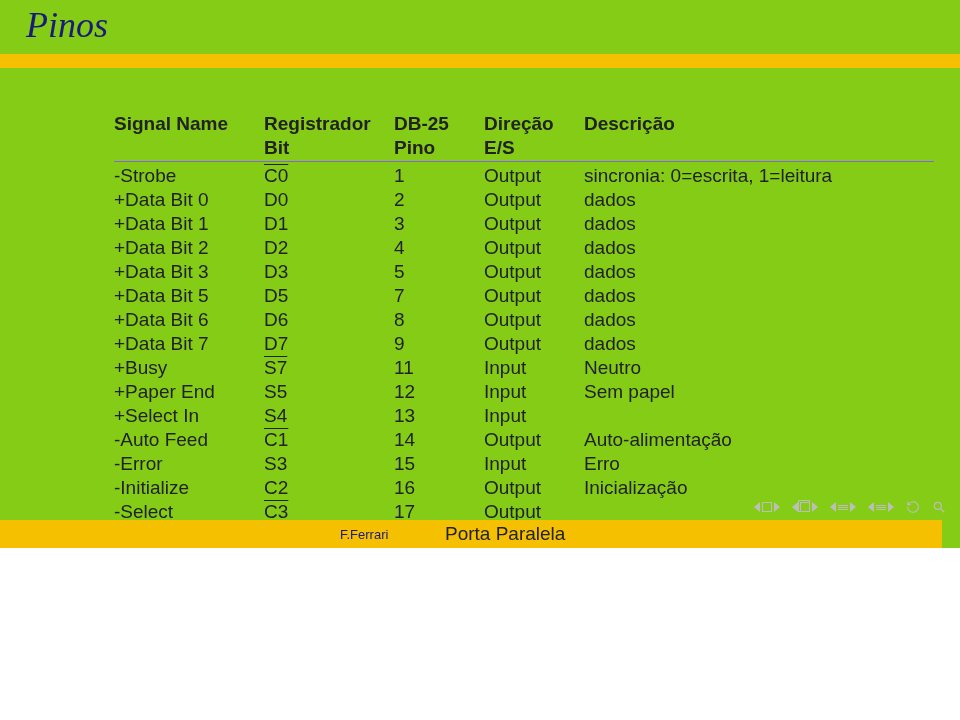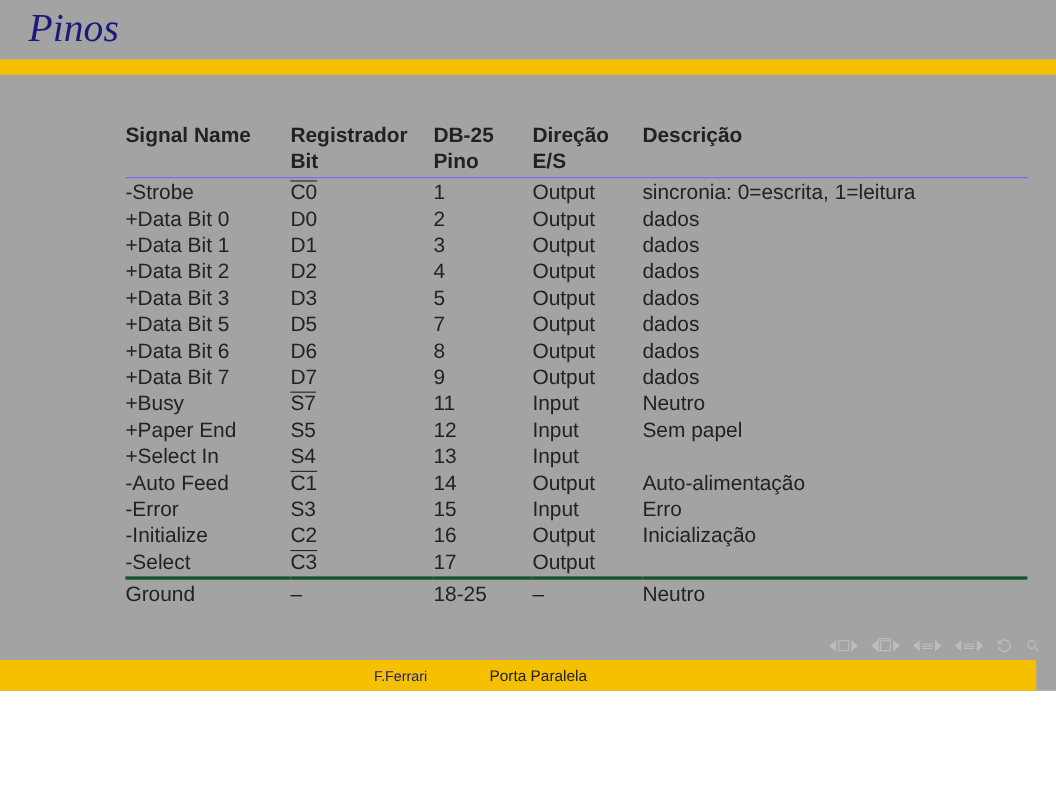--- a/index.html
+++ b/index.html
@@ -1,36 +1,36 @@
 <!DOCTYPE html>
 <html><head>
 <meta charset="utf-8">
 <style>
   * { margin: 0; padding: 0; box-sizing: border-box; }
   html, body { width: 960px; height: 720px; font-family: 'Helvetica Neue', Helvetica, Arial, sans-serif; background: #fff; overflow: hidden; position: relative; }
   
-  .slide { width: 960px; height: 628px; position: relative; background: #a3a3a3; padding-left: 37px; }
+  .slide { width: 960px; height: 548px; position: relative; background: #84cc16; padding-left: 37px; }
   
   .title-bar { position: absolute; top: 0; left: 0; right: 0; height: 72px; }
   .title-text { position: absolute; top: 4px; left: 26px; font-size: 36px; color: #1a1a7a; font-style: italic; font-family: Georgia, 'Times New Roman', serif; }
   .title-rule { position: absolute; top: 54px; left: 0; right: 0; height: 14px; background: #f5c000; }
   
   .content { position: absolute; top: 112px; left: 70px; right: 70px; }
   
   table.pin-table { border-collapse: collapse; width: 100%; font-size: 19px; color: #222; margin-left: 44px; }
   table.pin-table th, table.pin-table td { text-align: left; padding: 1px 10px 1px 0; white-space: nowrap; }
   table.pin-table thead tr.h2 th { border-bottom: 1px solid #8b5cf6; padding-bottom: 2px; }
   table.pin-table tbody tr:first-child td { padding-top: 3px; }
   table.pin-table tbody tr:last-child td { border-top: 3px solid #14532d; padding-top: 3px; }
   
   .ovl { text-decoration: overline; }
   
   .footer { position: absolute; left: 0; right: 18px; bottom: 0; height: 28px; background: #f5c000; display: flex; align-items: center; }
   .footer .author { position: absolute; left: 340px; color: #1a1a7a; font-size: 13px; font-weight: 500; }
-  .footer .topic { position: absolute; left: 445px; color: #222; font-size: 14px; }
+  .footer .topic { position: absolute; left: 445px; color: #222; font-size: 19px; }
   
   .nav-icons { position: absolute; right: 14px; bottom: 34px; display: flex; gap: 12px; align-items: center; }
   .nav-icons .ico { color: #bdbdbd; font-size: 14px; display: inline-flex; align-items: center; }
   .nav-icons .ico svg { width: 14px; height: 14px; }
   .nav-icons .tri { display: inline-block; width: 0; height: 0; border-top: 5px solid transparent; border-bottom: 5px solid transparent; border-left: 6px solid #bdbdbd; margin-left: 2px; }
   .nav-icons .tri.l { border-left: none; border-right: 6px solid #bdbdbd; margin-left: 0; margin-right: 2px; }
   .nav-icons .grp { display: inline-flex; align-items: center; gap: 0; }
   .nav-icons .box { display:inline-block; width:10px; height:10px; border:1px solid #bdbdbd; }
   .nav-icons .stack { display:inline-block; width:10px; height:10px; border:1px solid #bdbdbd; position:relative; }
   .nav-icons .stack::after{content:"";position:absolute;top:-3px;left:-3px;width:10px;height:10px;border:1px solid #bdbdbd;}

